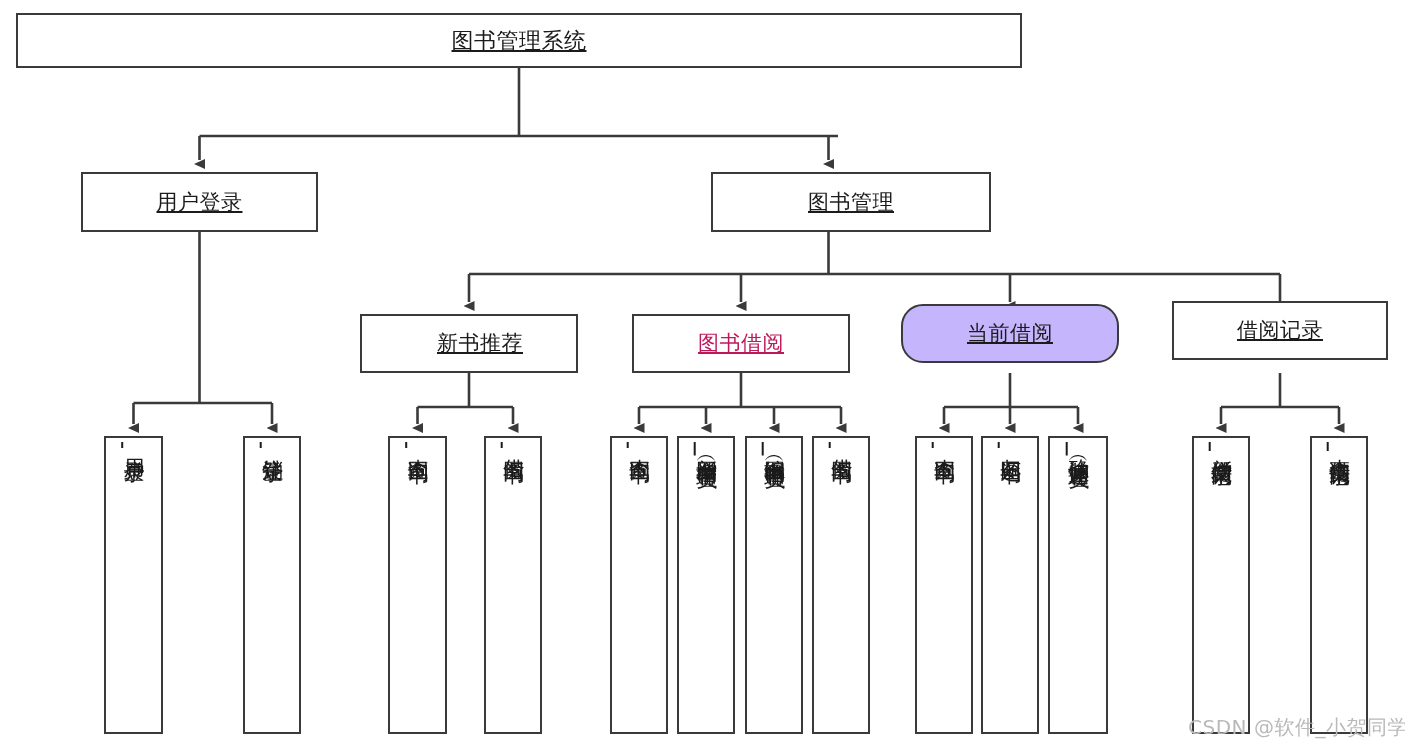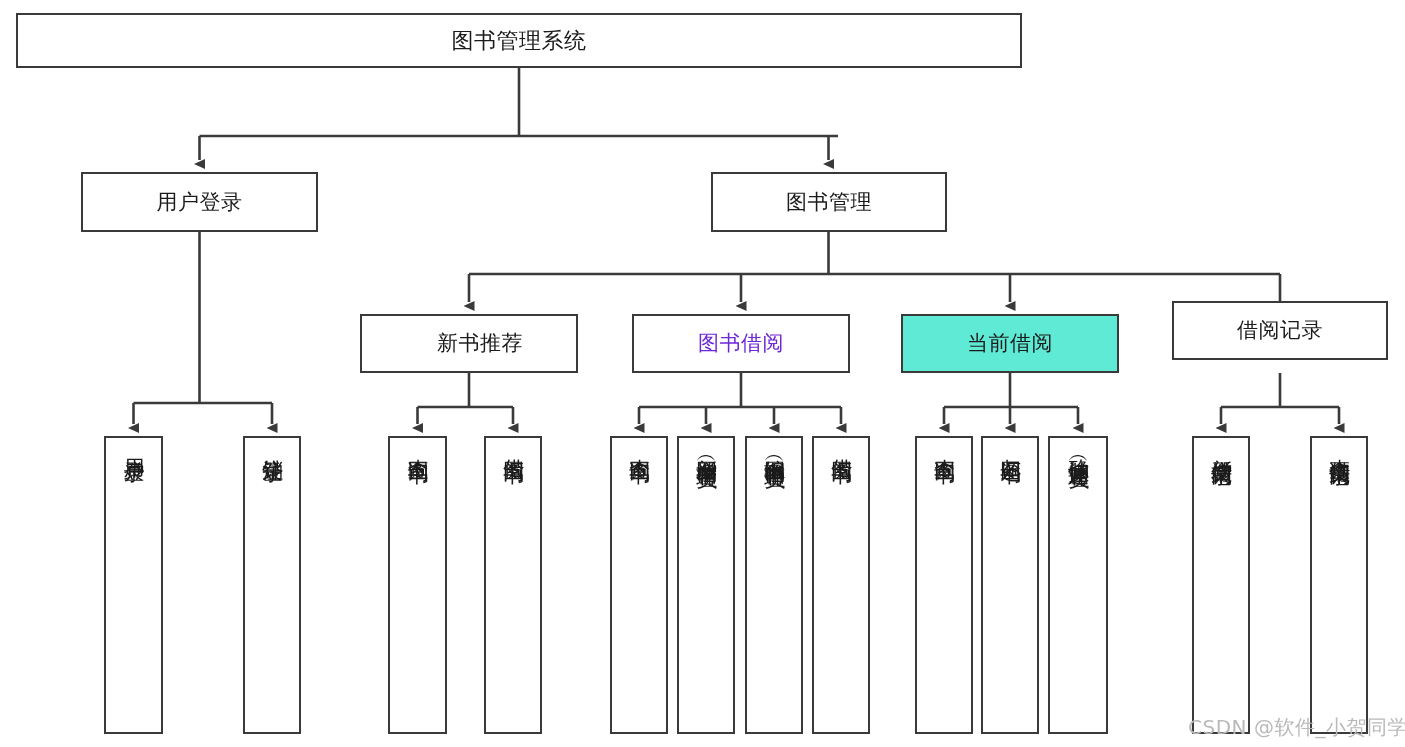--- a/index.html
+++ b/index.html
@@ -29,20 +29,21 @@
   .node {
     position: absolute;
     box-sizing: border-box;
     background: #ffffff;
     border: 2px solid #0ea5e9;
     display: flex;
     align-items: center;
     justify-content: center;
     color: #1b1b1b;
     z-index: 3;
+    text-decoration: underline;
   }
   .node .label {
     display: block;
     text-align: center;
     line-height: 1.18;
     white-space: pre;
   }
   .node.horiz .label {
     writing-mode: horizontal-tb;
     font-size: 21px;
@@ -130,31 +131,31 @@
     </g>
   </svg>
 
   <div class="node horiz root" style="left: 16px; top: 13px; width: 1006px; height: 55px; border-color: rgb(58, 58, 58); background: rgb(255, 255, 255); color: rgb(27, 27, 27);">
     <span class="label">图书管理系统</span>
   </div>
 
   <div class="node horiz" style="left: 81px; top: 172px; width: 237px; height: 60px; border-color: rgb(58, 58, 58); background: rgb(255, 255, 255); color: rgb(27, 27, 27);">
     <span class="label">用户登录</span>
   </div>
-  <div class="node horiz" style="left: 711px; top: 172px; width: 236px; height: 60px; border-color: rgb(58, 58, 58); background: rgb(255, 255, 255); color: rgb(27, 27, 27);">
+  <div class="node horiz" style="left: 711px; top: 172px; width: 280px; height: 60px; border-color: rgb(58, 58, 58); background: rgb(255, 255, 255); color: rgb(27, 27, 27);">
     <span class="label">图书管理</span>
   </div>
 
   <div class="node horiz" style="left: 360px; top: 314px; width: 218px; height: 59px; border-color: rgb(58, 58, 58); background: rgb(255, 255, 255); color: rgb(27, 27, 27); padding-left: 22px;">
     <span class="label">新书推荐</span>
   </div>
-  <div class="node horiz" style="left: 632px; top: 314px; width: 218px; height: 59px; border-color: rgb(58, 58, 58); background: rgb(255, 255, 255); color: #6d28d9;">
+  <div class="node horiz" style="left: 632px; top: 314px; width: 218px; height: 59px; border-color: rgb(58, 58, 58); background: rgb(255, 255, 255); color: #be185d;">
     <span class="label">图书借阅</span>
   </div>
-  <div class="node horiz" style="left: 901px; top: 314px; width: 218px; height: 59px; border-color: rgb(58, 58, 58); background: #5eead4; color: rgb(27, 27, 27);">
+  <div class="node horiz" style="left: 901px; top: 304px; width: 218px; height: 59px; border-color: rgb(58, 58, 58); background: #c4b5fd; color: rgb(27, 27, 27); border-radius: 22px;">
     <span class="label">当前借阅</span>
   </div>
   <div class="node horiz" style="left: 1172px; top: 301px; width: 216px; height: 59px; border-color: rgb(58, 58, 58); background: rgb(255, 255, 255); color: rgb(27, 27, 27);">
     <span class="label">借阅记录</span>
   </div>
 
   <div class="node vert" style="left: 104px; top: 436px; width: 59px; height: 298px; border-color: rgb(58, 58, 58); background: rgb(255, 255, 255); color: rgb(27, 27, 27);">
     <span class="label">用户登录</span>
   </div>
   <div class="node vert" style="left: 243px; top: 436px; width: 58px; height: 298px; border-color: rgb(58, 58, 58); background: rgb(255, 255, 255); color: rgb(27, 27, 27);">

